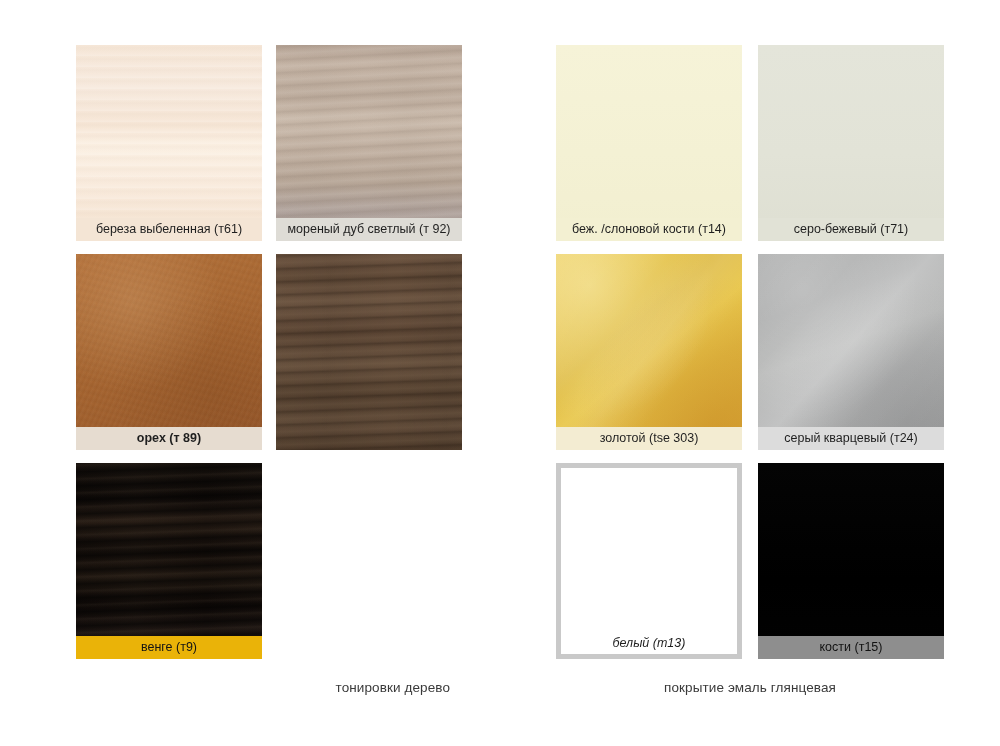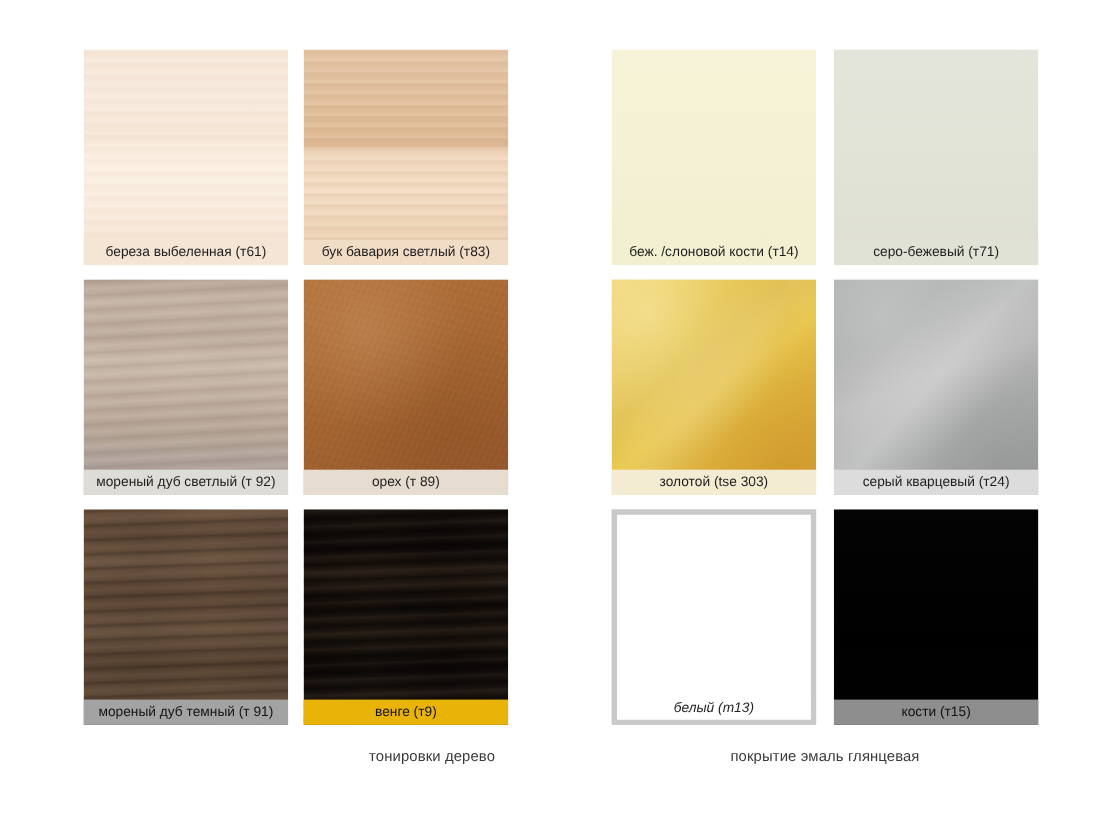--- a/index.html
+++ b/index.html
@@ -186,38 +186,33 @@
 <div id="board">
 
   <div class="group" id="group-wood">
     <div class="grid">
 
       <div class="swatch">
         <div class="sw-face face-birch"></div>
         <div class="sw-label" style="background: rgb(244, 229, 213); color: rgb(31, 31, 31);">береза выбеленная (т61)</div>
       </div>
 
-      <div class="swatch">
-        <div class="sw-face face-beech"></div>
-        <div class="sw-label" style="background: rgb(241, 220, 198); color: rgb(31, 31, 31);">бук бавария светлый (т83)</div>
-      </div>
 
       <div class="swatch">
         <div class="sw-face face-oak-light"></div>
         <div class="sw-label" style="background: rgb(222, 220, 214); color: rgb(31, 31, 31);">мореный дуб светлый (т 92)</div>
       </div>
 
       <div class="swatch">
         <div class="sw-face face-walnut"></div>
-        <div class="sw-label" style="background: rgb(230, 220, 208); color: rgb(31, 31, 31);">орех (т 89)</div>
+        <div class="sw-label" style="background: rgb(230, 220, 208); color: rgb(31, 31, 31); font-weight: bold;">орех (т 89)</div>
       </div>
 
       <div class="swatch">
         <div class="sw-face face-oak-dark"></div>
-        <div class="sw-label" style="background: rgb(163, 163, 163); color: rgb(20, 20, 20);">мореный дуб темный  (т 91)</div>
       </div>
 
       <div class="swatch">
         <div class="sw-face face-wenge"></div>
         <div class="sw-label" style="background: #eab308; color: rgb(20, 20, 20);">венге (т9)</div>
       </div>
 
     </div>
     <div class="group-caption">тонировки дерево</div>
   </div>

